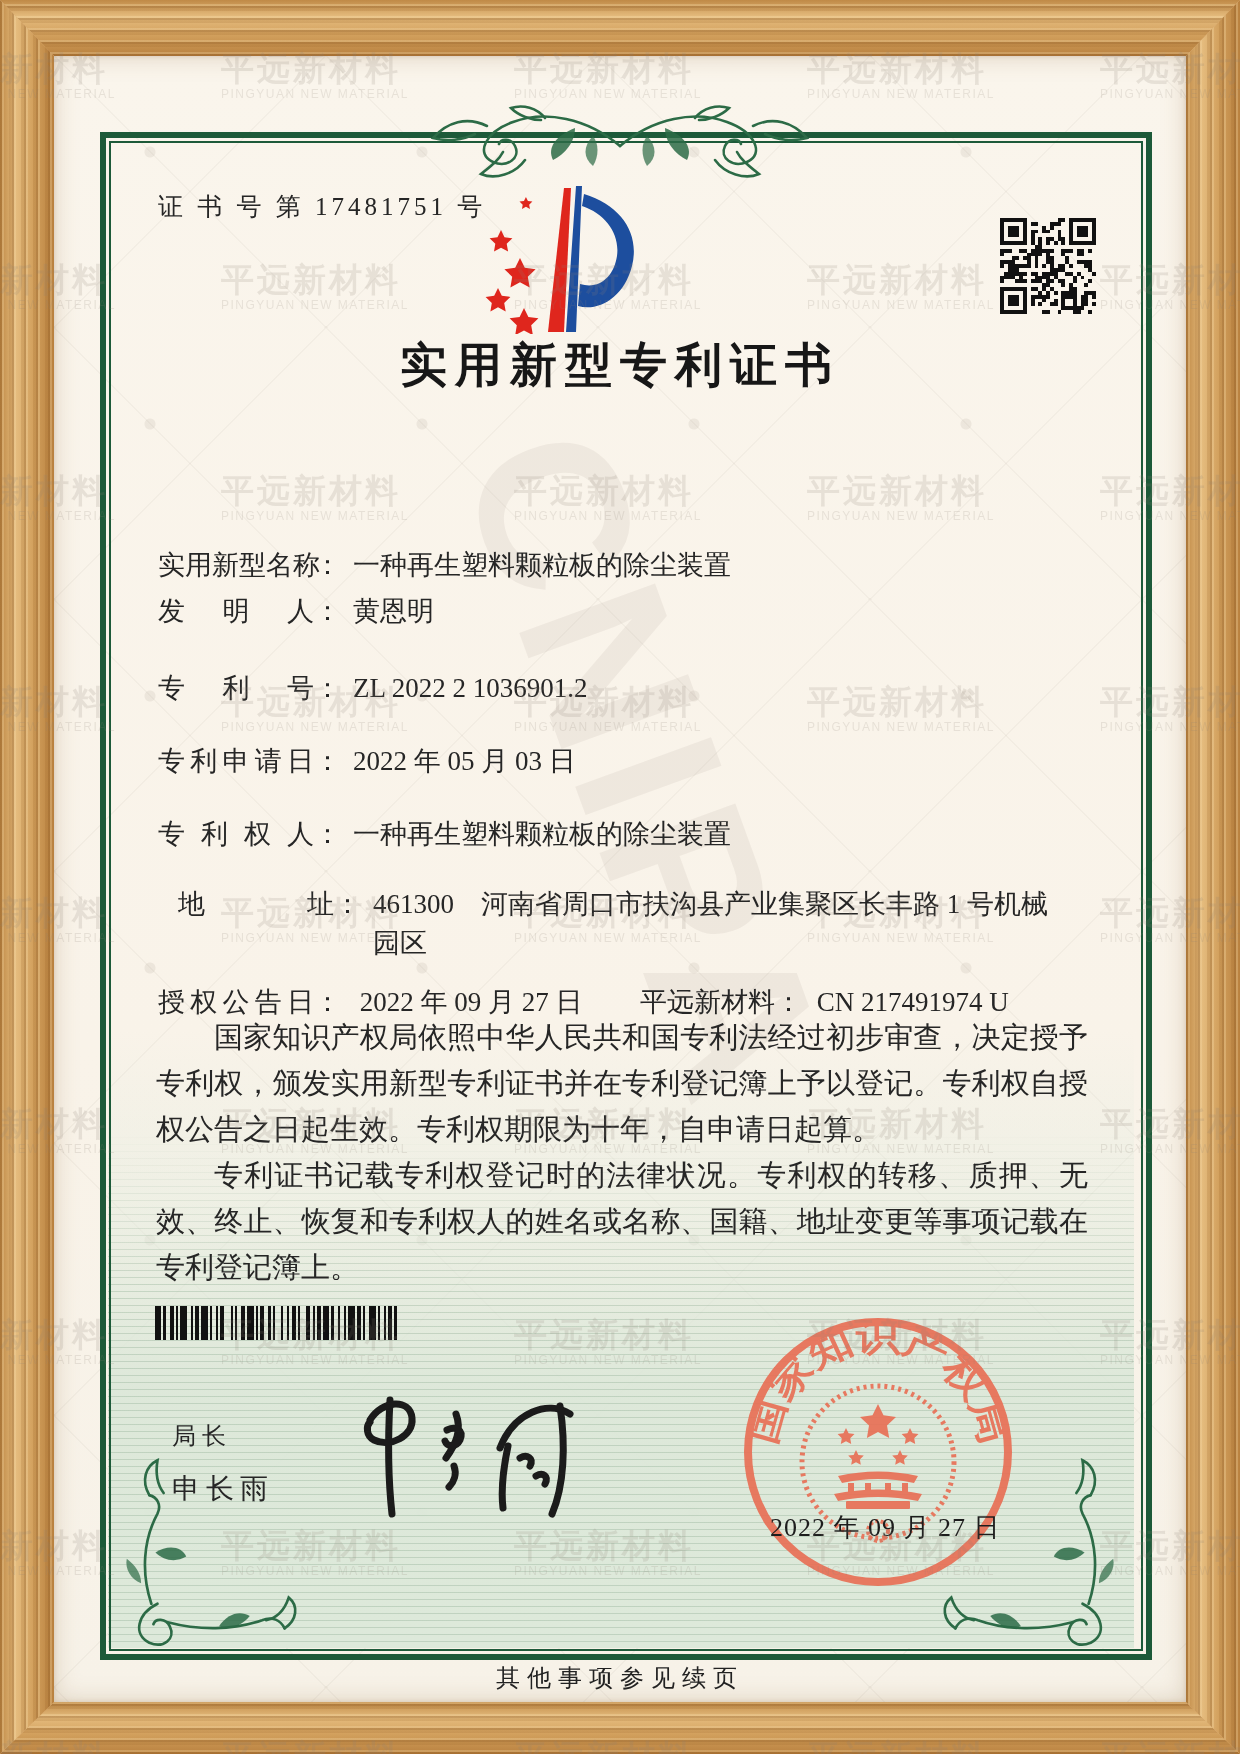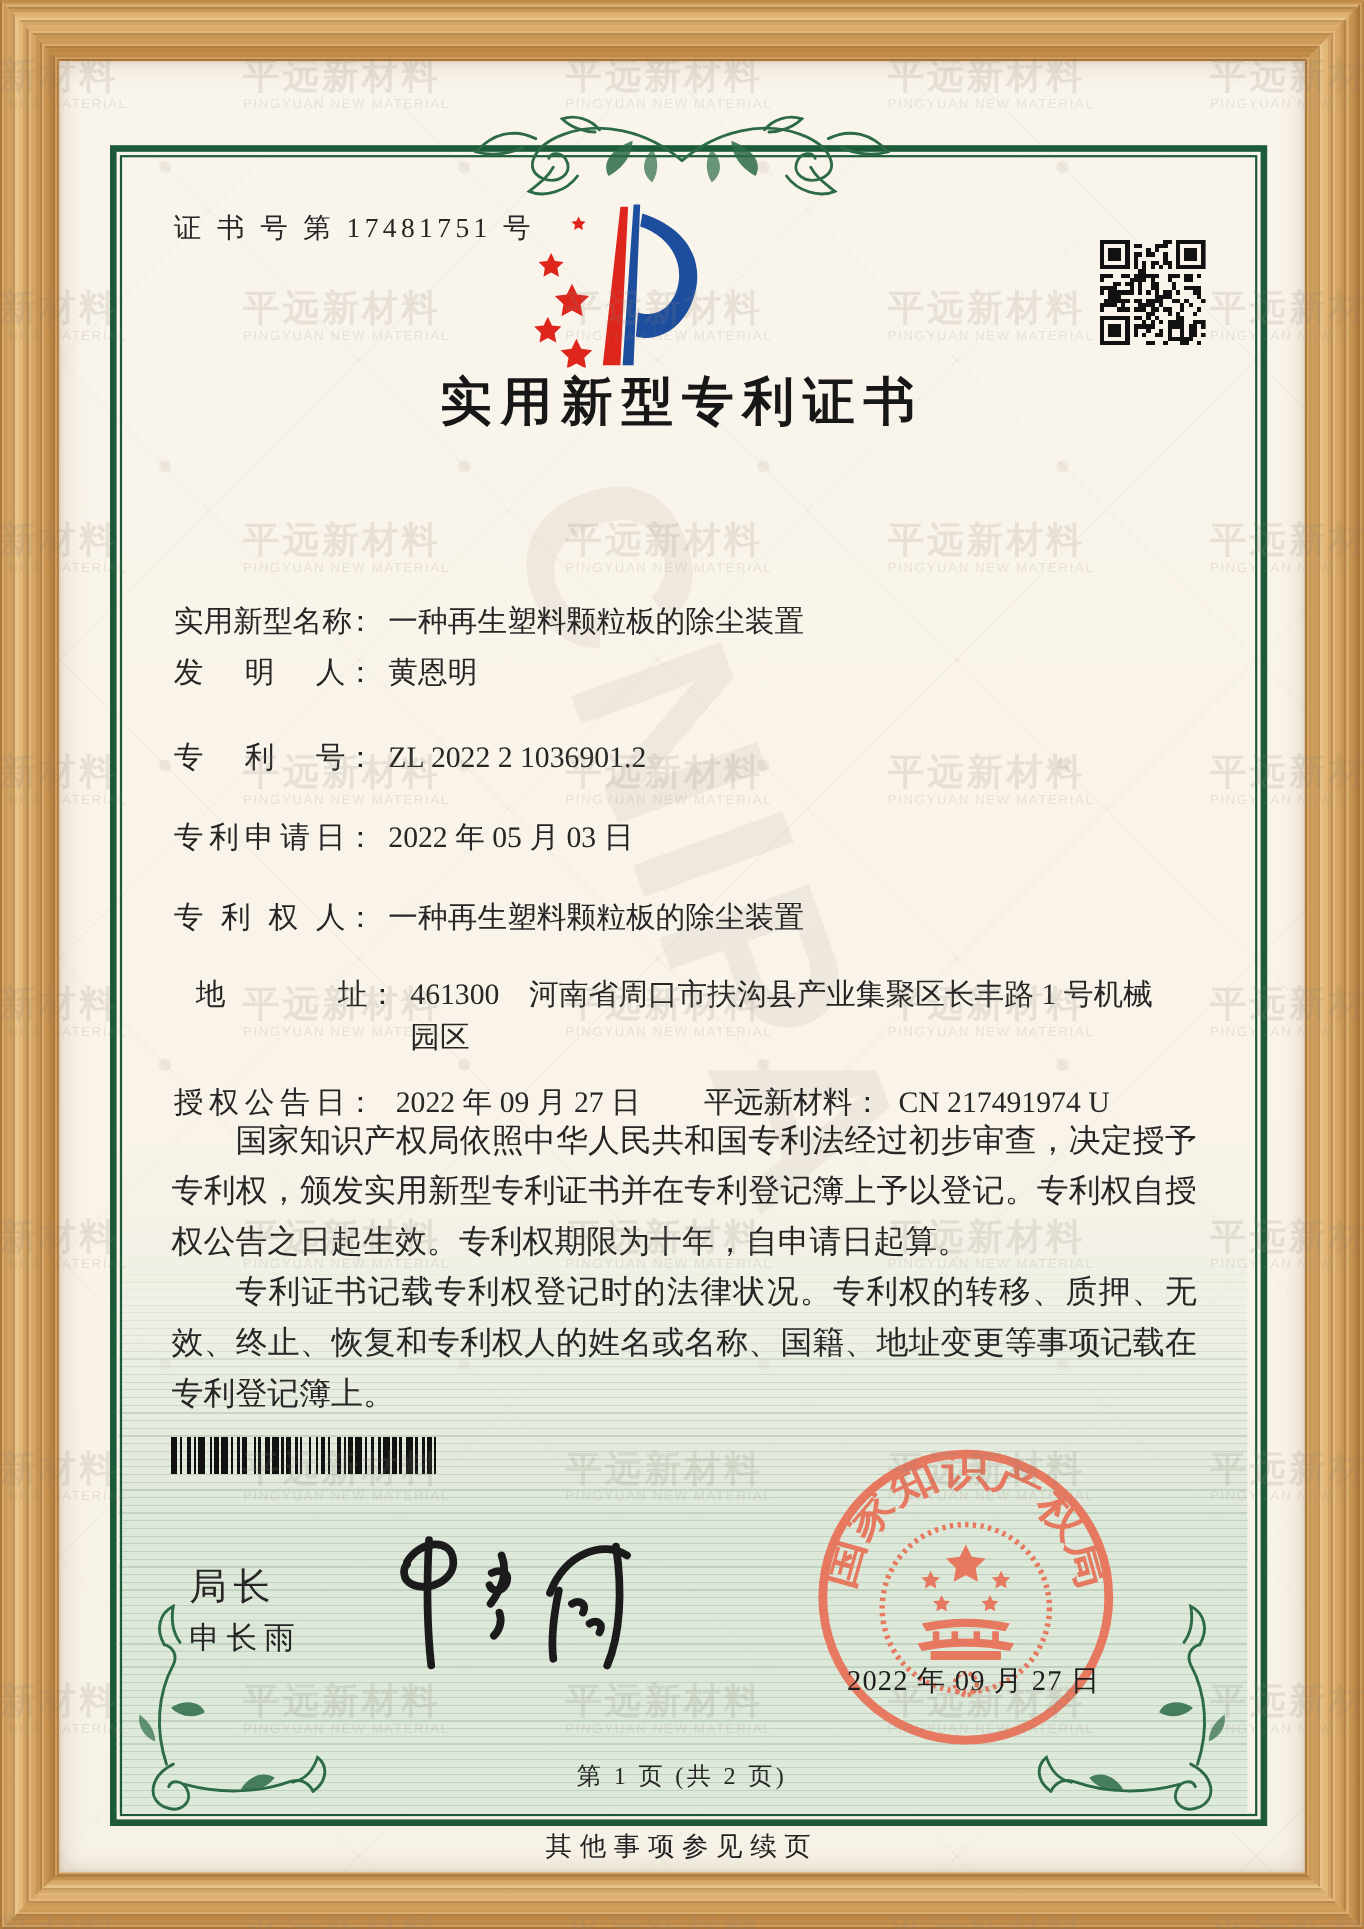--- a/index.html
+++ b/index.html
@@ -50,21 +50,21 @@
   .frow{position:absolute;left:158px;font-size:27px;line-height:1.45;white-space:nowrap;}
   .flabel{display:inline-block;width:156px;text-align:justify;text-align-last:justify;vertical-align:top;}
   .fcolon{display:inline-block;vertical-align:top;}
   .fvalue{display:inline-block;margin-left:12px;vertical-align:top;white-space:normal;}
   .addr .fvalue{width:700px;}
   #grant-row{left:158px;top:956px;font-size:27px;white-space:nowrap;margin-top:28px;}
   #grant-row .pair2{position:absolute;left:482px;top:0;white-space:nowrap;}
   #paras{left:156px;top:1014px;width:932px;font-size:29px;line-height:46px;text-align:justify;}
   #paras p{margin:0;text-indent:2em;}
   #barcode{left:155px;top:1306px;width:342px;height:34px;}
-  #director-title{left:172px;top:1420px;font-size:34px;letter-spacing:6px;font-family:"Liberation Sans","DejaVu Sans",sans-serif;}
+  #director-title{left:172px;top:1420px;font-size:24px;letter-spacing:6px;font-family:"Liberation Sans","DejaVu Sans",sans-serif;}
   #director-name{left:172px;top:1470px;font-size:28px;letter-spacing:6px;font-family:"Liberation Sans","DejaVu Sans",sans-serif;}
   #signature{left:350px;top:1384px;}
   #seal{left:736px;top:1310px;z-index:9;}
   #seal-date{left:770px;top:1510px;width:240px;font-size:26px;letter-spacing:1px;color:#1d1d1d;z-index:11;}
   #page-footer{left:0;top:1600px;width:1240px;text-align:center;font-size:22px;letter-spacing:3px;}
   #next-footer{left:0;top:1662px;width:1240px;text-align:center;font-size:24px;letter-spacing:7px;color:#222;}
   
   #wm-layer{position:absolute;inset:0;z-index:50;pointer-events:none;}
   .wm{position:absolute;width:260px;color:#8d8276;opacity:.17;font-family:"Liberation Sans","DejaVu Sans",sans-serif;}
   .wm .cn{font-size:33px;font-weight:bold;letter-spacing:3px;line-height:1;}
@@ -547,21 +547,20 @@
         <rect x="129" y="173" width="6" height="11"></rect>
       <rect x="149" y="173" width="6" height="11"></rect>
         <rect x="166" y="173" width="6" height="11"></rect>
       <path d="M98,184 Q142,175 186,184 L182,191 Q142,183 102,191 Z"></path>
       <rect x="110" y="191" width="64" height="8" rx="1"></rect>
       <circle cx="142" cy="221" r="10" fill="none" stroke="#e87056" stroke-width="4" stroke-dasharray="3 2.5"></circle>
     </g>
   </svg>
   <div class="content" id="seal-date">2022 年 09 月 27 日</div>
 
-  <div class="content" id="page-footer">第 1 页 (共 2 页)</div>
   <div class="content" id="next-footer">其他事项参见续页</div>
 
   <div class="wood h" id="wood-top"></div>
   <div class="wood h" id="wood-bottom"></div>
   <div class="wood v" id="wood-left"></div>
   <div class="wood v" id="wood-right"></div>
 
   <div id="wm-layer">
       <div class="wm" style="left: -72px; top: 52px;">
         <div class="cn">平远新材料</div>

